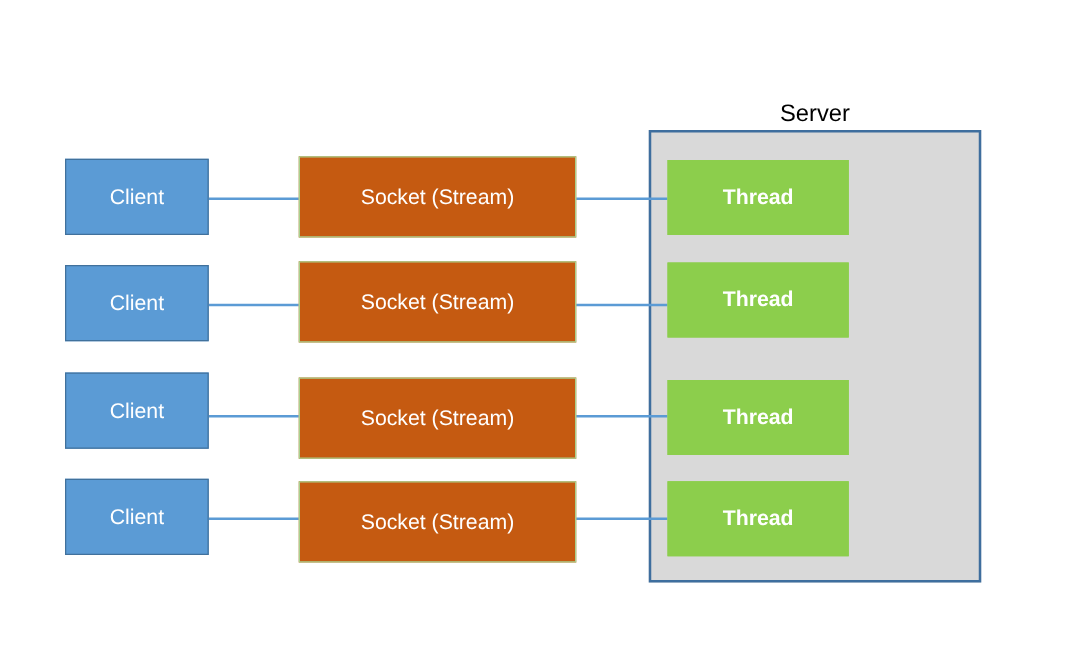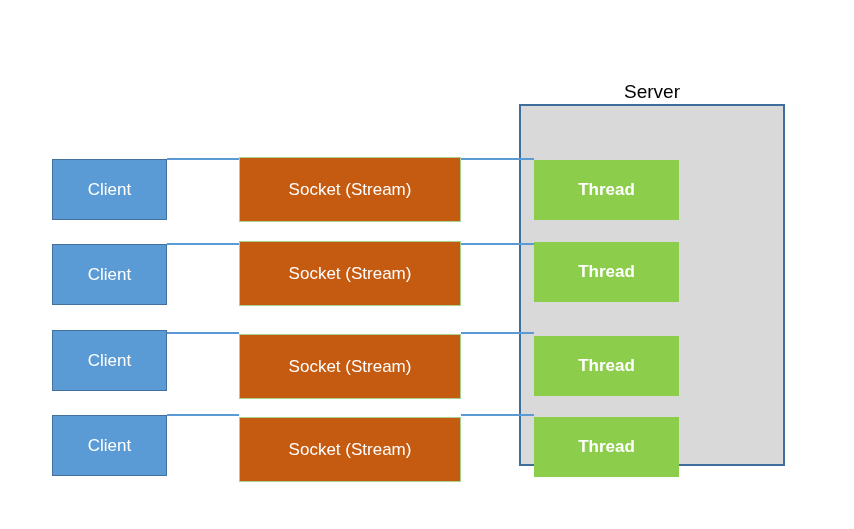--- a/index.html
+++ b/index.html
@@ -44,21 +44,20 @@
   
   .node {
     position: absolute;
     box-sizing: border-box;
     display: flex;
     align-items: center;
     justify-content: center;
     color: #ffffff;
     font-size: 17px;
     white-space: nowrap;
-    margin-top: 32px;
   }
   .node.client {
     background: #5B9BD5;
     border: 1px solid #41719C;
   }
   .node.socket {
     background: #C55A11;
     border: 1px solid #A9D18E;
   }
   .node.thread {

